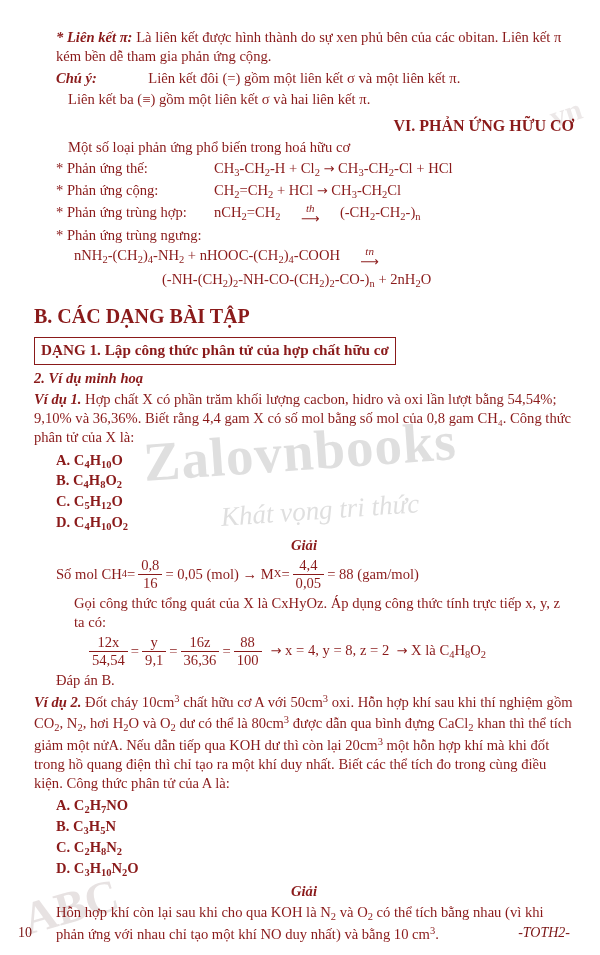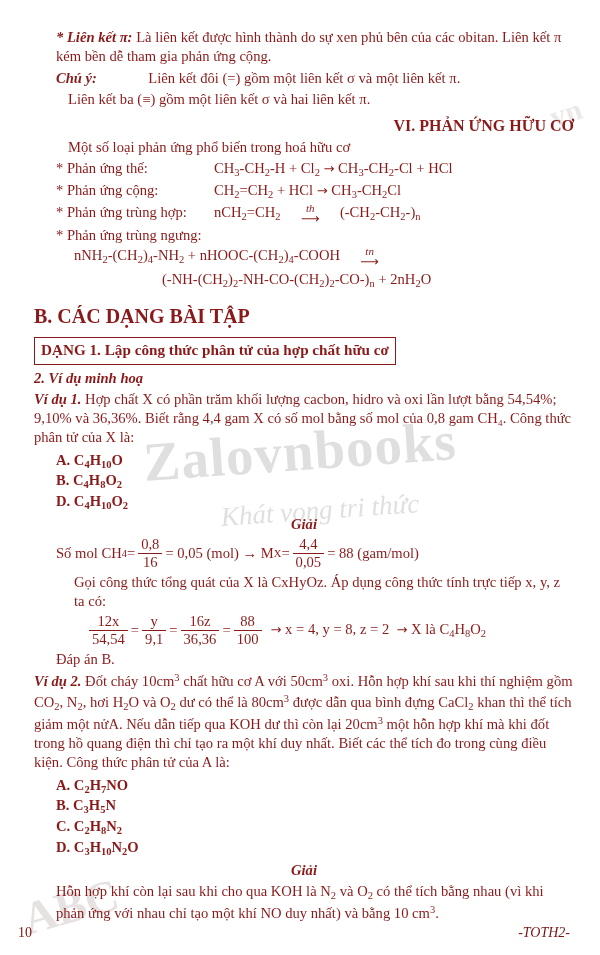--- a/index.html
+++ b/index.html
@@ -234,20 +234,21 @@
 
     
     <div class="ln">
       <span class="bi">Ví dụ 1.</span>
       <span>Hợp chất X có phần trăm khối lượng cacbon, hidro và oxi lần lượt bằng 54,54%; 9,10% và 36,36%. Biết rằng 4,4 gam X có số mol bằng số mol của 0,8 gam CH₄. Công thức phân tử của X là:</span>
     </div>
 
     <div class="answers">
       <div>A. C<sub>4</sub>H<sub>10</sub>O</div>
       <div>B. C<sub>4</sub>H<sub>8</sub>O<sub>2</sub></div>
+      <div>C. C<sub>5</sub>H<sub>12</sub>O</div>
       <div>D. C<sub>4</sub>H<sub>10</sub>O<sub>2</sub></div>
     </div>
 
     <div class="giai">Giải</div>
 
     <div class="eqrow2">
       <span>Số mol CH</span>
         <sub>4</sub>
       <span> = </span>
       <span class="frac">

